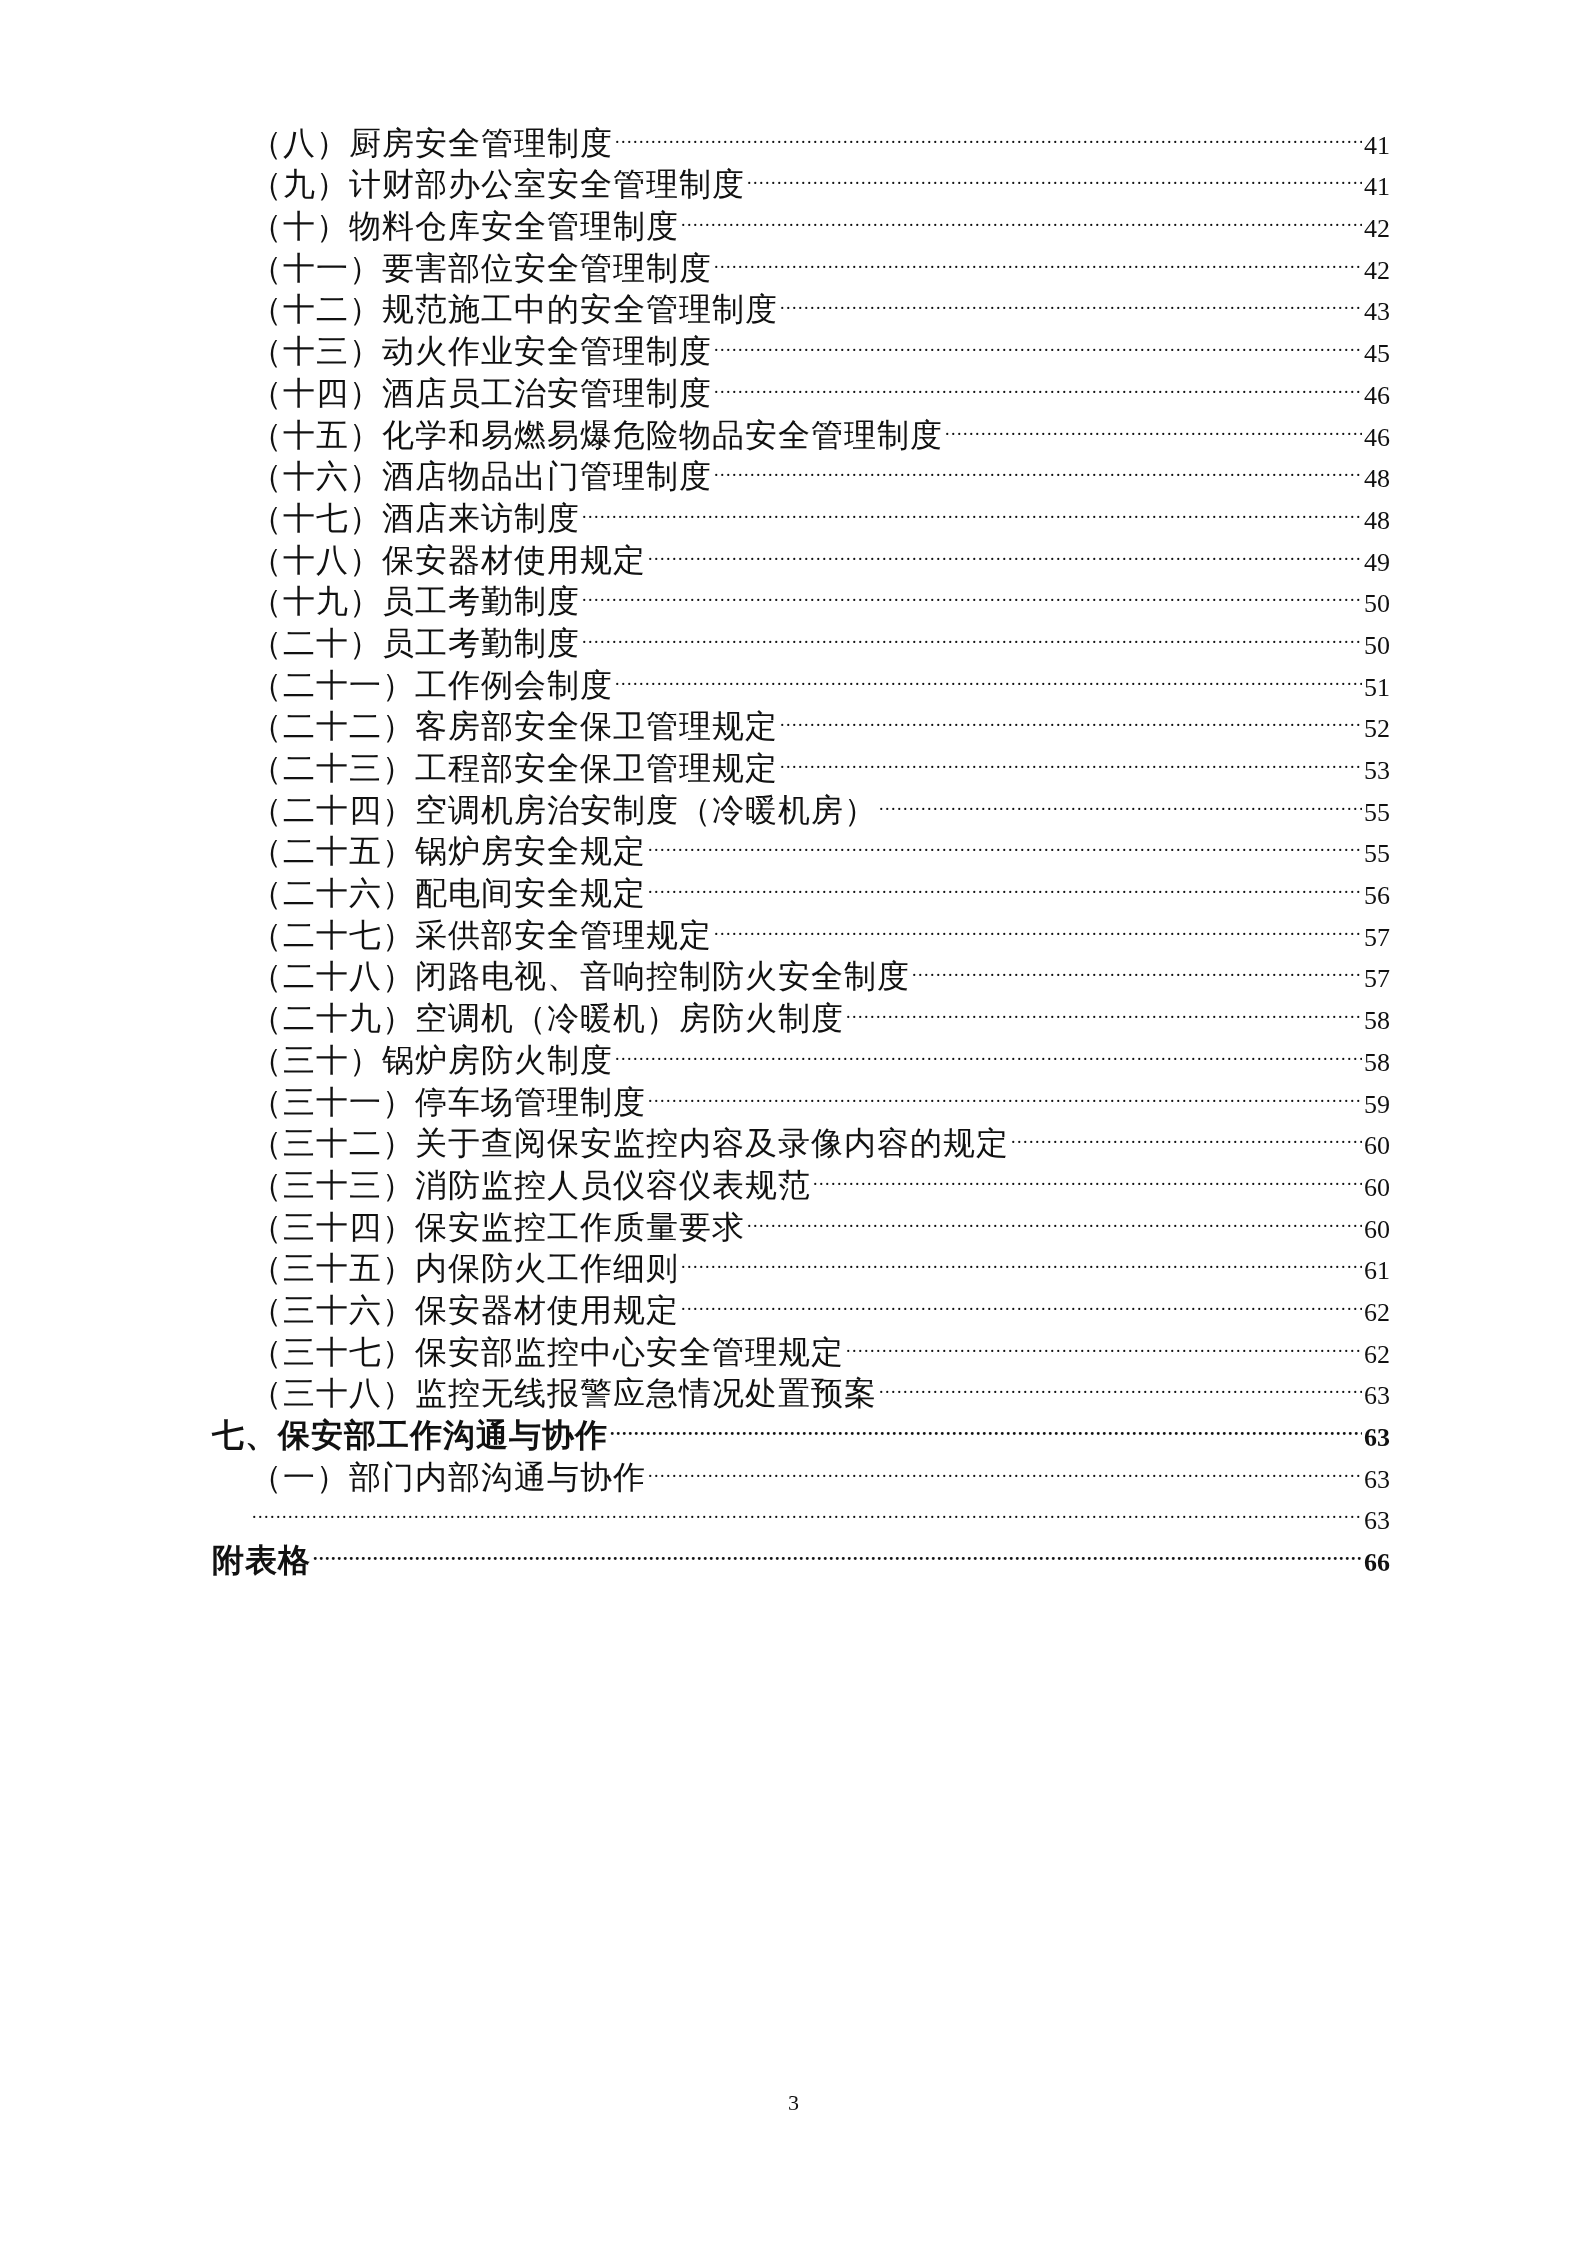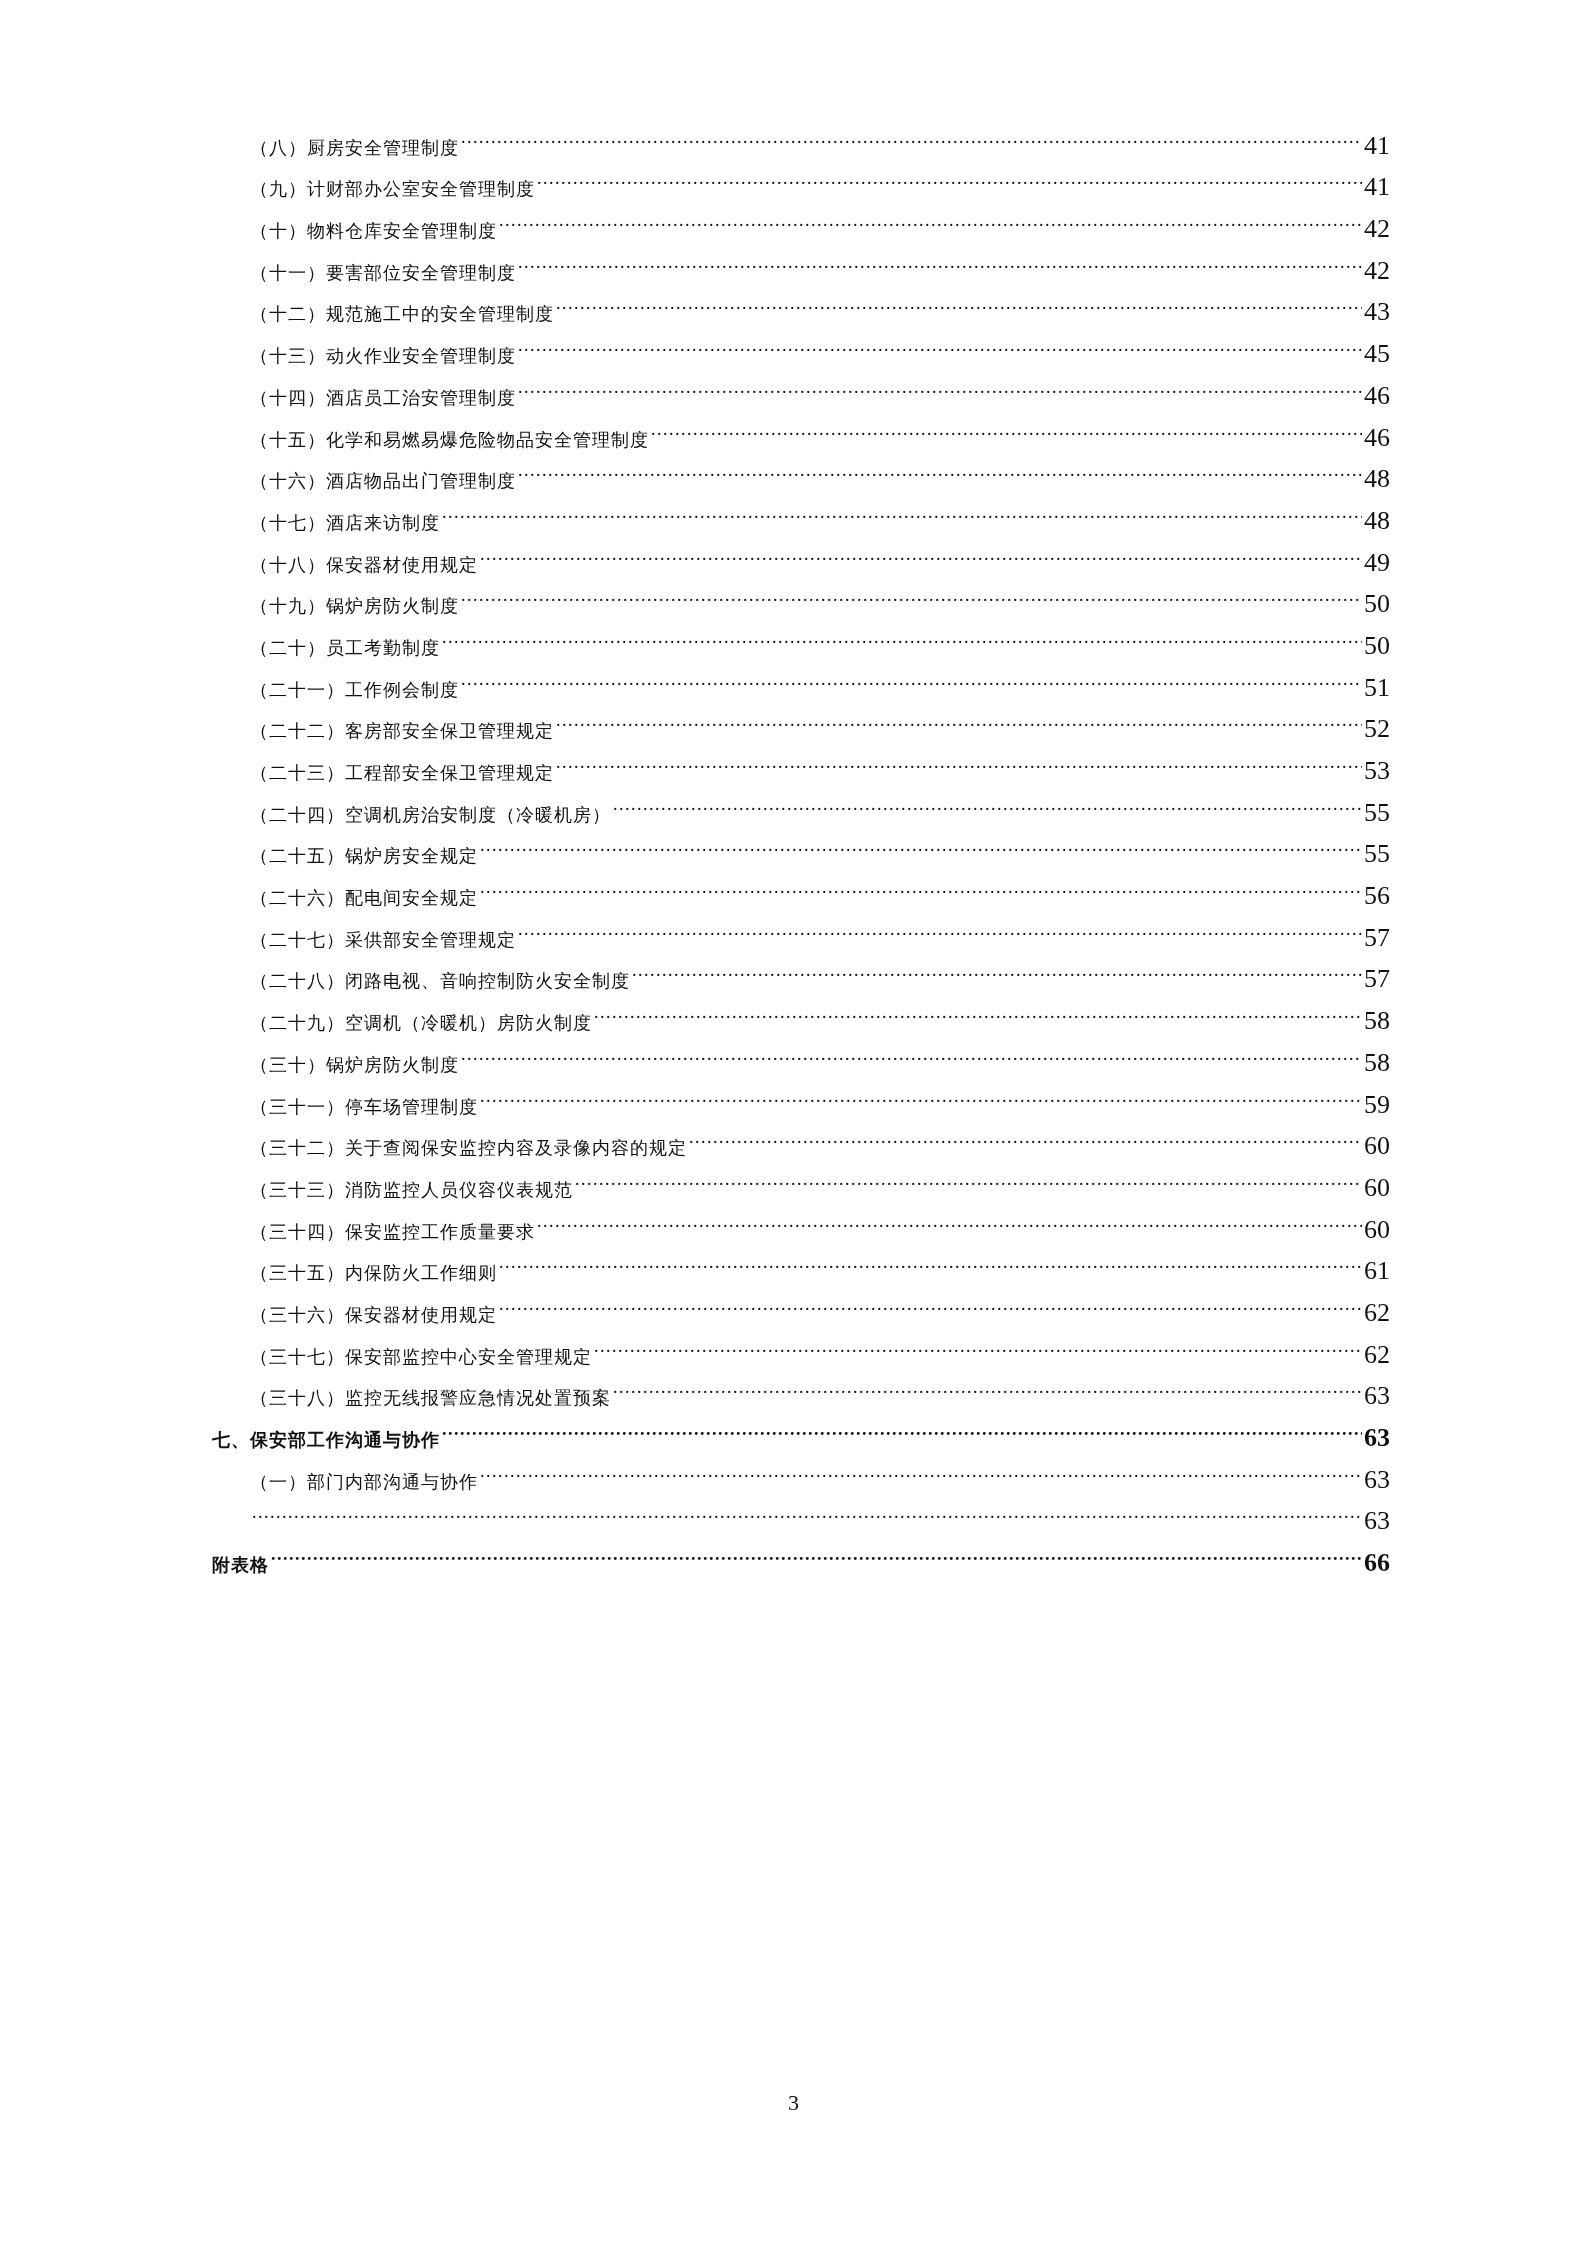--- a/index.html
+++ b/index.html
@@ -33,21 +33,21 @@
       padding-left: 64px;
     }
     .toc-row.level-1 {
       padding-left: 0;
       font-weight: bold;
       margin-left: 26px;
     }
     .toc-title {
       flex: 0 0 auto;
       font-family: "DejaVu Sans", "Liberation Sans", sans-serif;
-      font-size: 18px;
+      font-size: 32px;
       letter-spacing: 1px;
     }
     .toc-leader {
       flex: 1 1 auto;
       overflow: hidden;
       margin: 0 2px;
       position: relative;
       height: 41.7px;
     }
     .toc-leader::before {
@@ -133,21 +133,21 @@
       <span class="toc-title">（十七）酒店来访制度</span>
       <span class="toc-leader"></span>
       <span class="toc-page">48</span>
     </div>
   <div class="toc-row level-2">
       <span class="toc-title">（十八）保安器材使用规定</span>
       <span class="toc-leader"></span>
       <span class="toc-page">49</span>
     </div>
   <div class="toc-row level-2">
-      <span class="toc-title">（十九）锅炉房防火制度</span>
+      <span class="toc-title">（十九）员工考勤制度</span>
       <span class="toc-leader"></span>
       <span class="toc-page">50</span>
     </div>
   <div class="toc-row level-2">
       <span class="toc-title">（二十）员工考勤制度</span>
       <span class="toc-leader"></span>
       <span class="toc-page">50</span>
     </div>
   <div class="toc-row level-2">
       <span class="toc-title">（二十一）工作例会制度</span>

